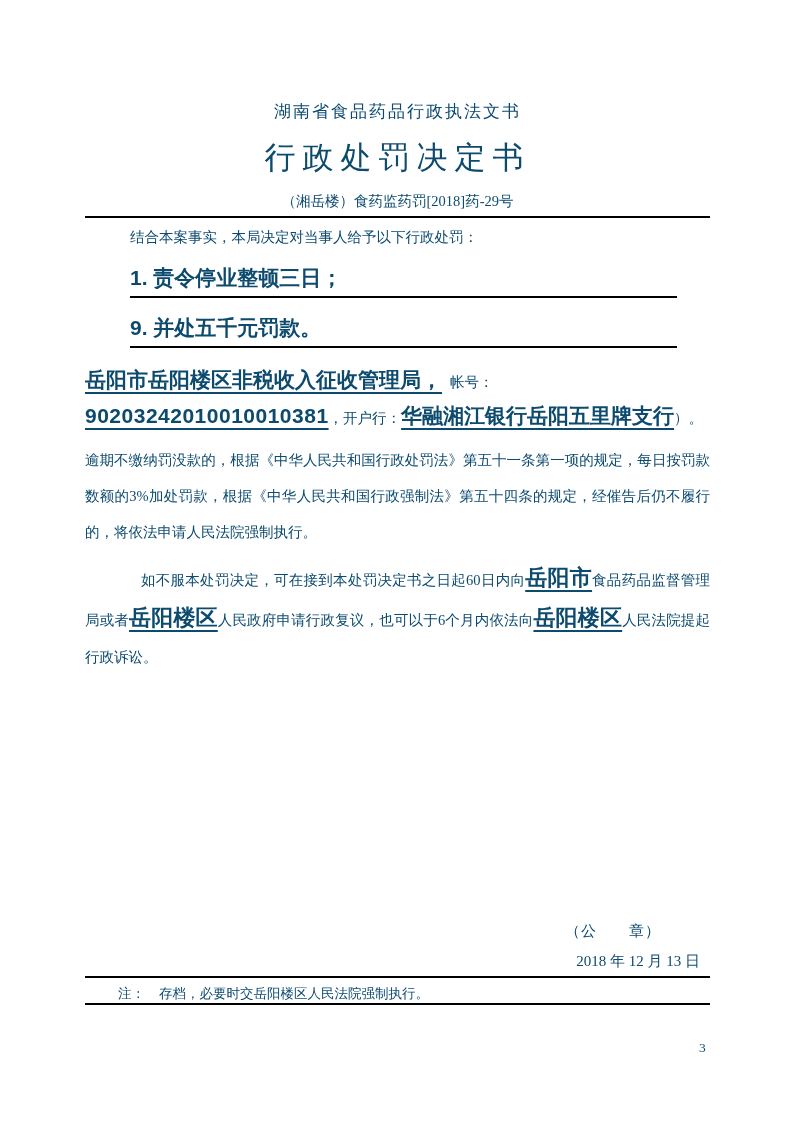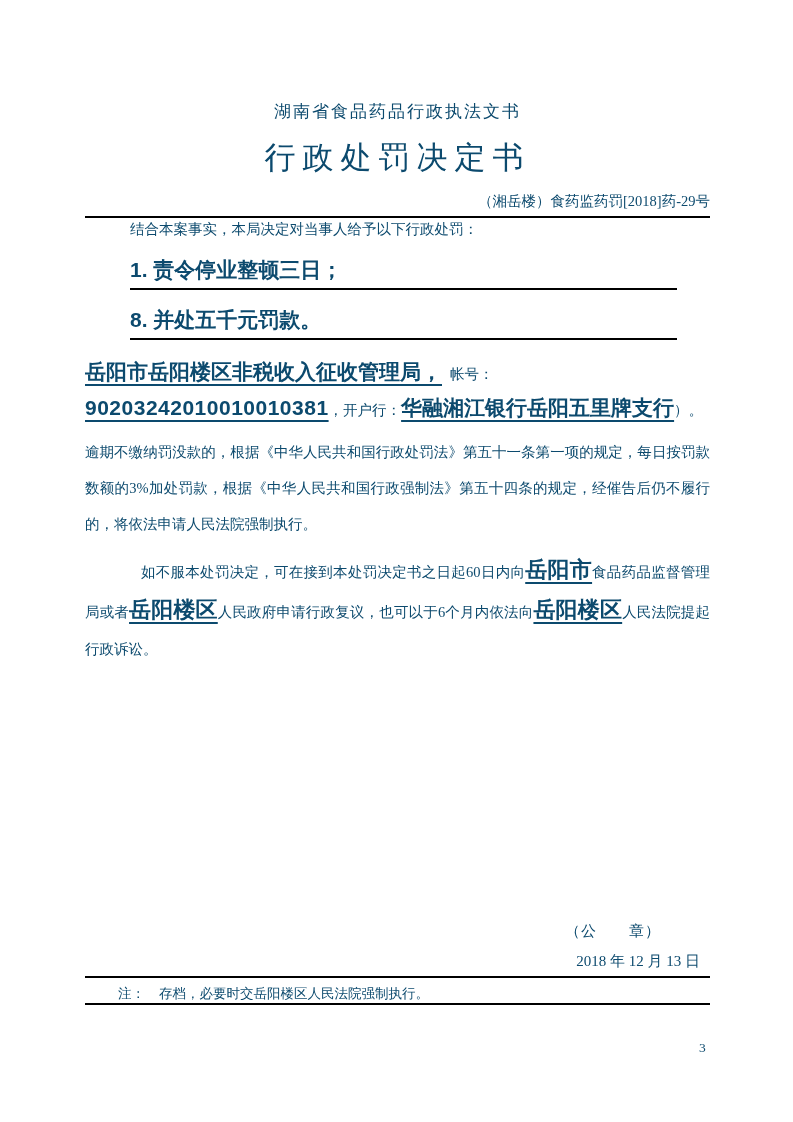--- a/index.html
+++ b/index.html
@@ -8,21 +8,21 @@
     width:793px;height:1122px;
     margin:0 auto;
     background:#ffffff;
     color:#0c4a6e;
     font-family:"Liberation Serif","DejaVu Serif",serif;
     overflow:hidden;
   }
   .content{position:absolute;left:85px;top:0;width:625px;}
   .hdr-type{margin-top:100px;text-align:center;font-size:17px;letter-spacing:2px;}
   .title{margin:14px 0 0 0;text-align:center;font-size:31px;font-weight:normal;letter-spacing:7px;}
-  .doc-no{margin-top:13px;text-align:right;font-size:14.5px;}
+  .doc-no{margin-top:13px;text-align:center;font-size:14.5px;}
   .rule{border:none;border-top:2.5px solid #000;margin:5px 0 0 0;}
 
   .fill{
     font-family:"Liberation Sans","DejaVu Sans",sans-serif;
     font-weight:bold;
     font-size:21px;
   }
   .u{
     text-decoration:underline;
     text-decoration-thickness:2px;
@@ -30,21 +30,21 @@
   }
   .pre{font-family:"Liberation Serif","DejaVu Serif",serif;font-weight:normal;font-size:14.5px;}
 
   .quote-para{
     margin:9px 0 0 0;
     text-align:justify;
     text-indent:45px;
     line-height:31px;
     font-size:21px;
   }
-  .intro{margin:0 0 0 0;font-size:14.5px;line-height:22px;text-indent:45px;font-family:Liberation Serif, serif;}
+  .intro{margin:8px 0 0 0;font-size:14.5px;line-height:22px;text-indent:45px;font-family:Liberation Serif, serif;}
 
   .item{
     margin:17px 0 0 45px;
     width:547px;
     border-bottom:2px solid #000;
     padding-bottom:3px;
     line-height:26px;
     white-space:nowrap;
   }
 
@@ -80,21 +80,21 @@
 
     <div class="hdr-type">湖南省食品药品行政执法文书</div>
     <h1 class="title">行政处罚决定书</h1>
     <div class="doc-no">（湘岳楼）食药监药罚[2018]药-29号</div>
     <hr class="rule">
 
 
     <p class="intro">结合本案事实，本局决定对当事人给予以下行政处罚：</p>
 
     <div class="item"><span class="fill">1. 责令停业整顿三日；</span></div>
-    <div class="item"><span class="fill">8. 并处五千元罚款。</span></div>
+    <div class="item"><span class="fill">9. 并处五千元罚款。</span></div>
 
     <div class="payment">
       <div class="pay-line2"><span class="fill u">岳阳市岳阳楼区非税收入征收管理局，</span><span class="pre lbl-gap">帐号：</span></div>
       <div class="pay-line3"><span class="fill u num">90203242010010010381</span><span class="pre">，</span><span class="pre">开户行：</span><span class="fill u">华融湘江银行岳阳五里牌支行</span><span class="pre">）。</span></div>
     </div>
 
     <p class="overdue">逾期不缴纳罚没款的，根据《中华人民共和国行政处罚法》第五十一条第一项的规定，每日按罚款数额的3%加处罚款，根据《中华人民共和国行政强制法》第五十四条的规定，经催告后仍不履行的，将依法申请人民法院强制执行。</p>
 
     <p class="appeal"><span>如不服本处罚决定，可在接到本处罚决定书之日起60日内向</span><span class="fill u">岳阳市</span><span>食品药品监督管理局或者</span><span class="fill u">岳阳楼区</span><span>人民政府申请行政复议，也可以于6个月内依法向</span><span class="fill u">岳阳楼区</span><span>人民法院提起行政诉讼。</span></p>
 

